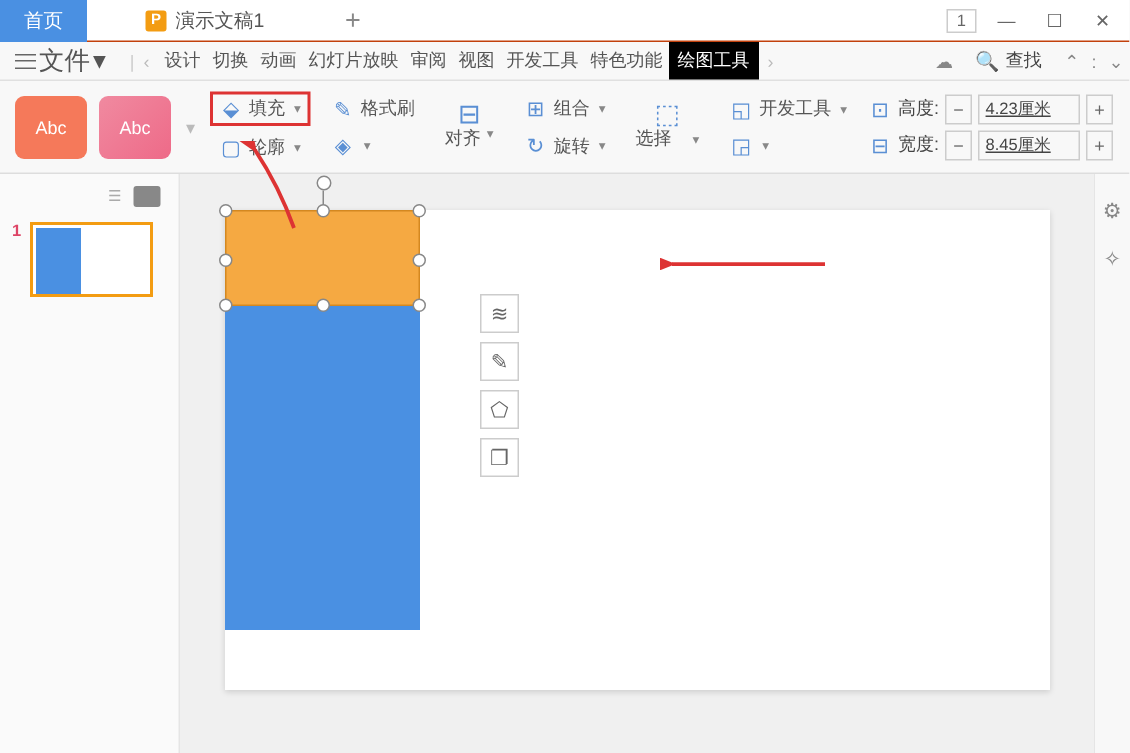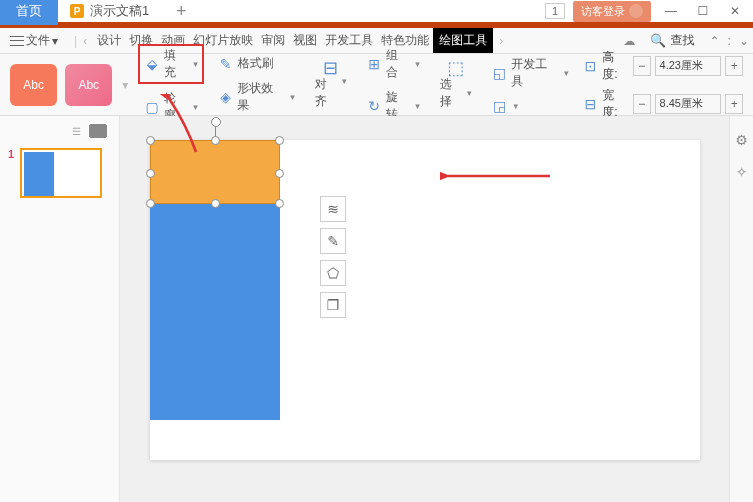--- a/index.html
+++ b/index.html
@@ -1,32 +1,32 @@
 <!DOCTYPE html>
 <html><head>
 <meta charset="utf-8">
 <style>
 * { margin: 0; padding: 0; box-sizing: border-box; font-family: "Microsoft YaHei", sans-serif; }
 body { width: 753px; height: 502px; background: #fff; overflow: hidden; position: relative; font-size: 12px; color: #444; }
 
 
-.titlebar { height: 28px; background: #fff; display: flex; align-items: center; border-bottom: 6px solid #c2410c; }
+.titlebar { height: 28px; background: #fff; display: flex; align-items: center; border-bottom: 1px solid #c2410c; gap: 27px; }
 .tab-home { background: #4a90e2; color: #fff; height: 28px; padding: 0 16px; display: flex; align-items: center; font-size: 13px; }
 .tab-doc { height: 28px; padding: 0 12px; display: flex; align-items: center; gap: 6px; font-size: 13px; color: #555; }
 .doc-icon { width: 14px; height: 14px; background: #f39c12; border-radius: 2px; display: flex; align-items: center; justify-content: center; color: #fff; font-size: 10px; font-weight: bold; }
 .tab-add { width: 40px; height: 28px; display: flex; align-items: center; justify-content: center; color: #888; font-size: 18px; }
 .title-right { margin-left: auto; display: flex; align-items: center; gap: 8px; padding-right: 6px; }
 .title-counter { border: 1px solid #ccc; padding: 1px 6px; font-size: 11px; color: #666; }
 .login-badge { background: #e98a6a; color: #fff; padding: 3px 8px; border-radius: 2px; font-size: 11px; display: flex; align-items: center; gap: 4px; }
 .avatar { width: 14px; height: 14px; background: #fff3; border-radius: 50%; }
 .win-btn { width: 24px; height: 20px; display: flex; align-items: center; justify-content: center; color: #666; font-size: 12px; }
 
 
 .menubar { height: 26px; background: #f8f8f8; display: flex; align-items: center; padding: 0 4px; border-bottom: 1px solid #e0e0e0; gap: 2px; }
-.menu-btn { padding: 2px 4px; color: #555; font-size: 12px; display: flex; align-items: center; gap: 2px; }
+.menu-btn { padding: 2px 4px; color: #555; font-size: 17px; display: flex; align-items: center; gap: 2px; }
 .file-menu { padding: 2px 6px; margin-right: 8px; }
 .hamburger { width: 14px; height: 10px; display: flex; flex-direction: column; justify-content: space-between; }
 .hamburger div { height: 1px; background: #666; }
 .menu-tabs { display: flex; align-items: flex-start; gap: 0; }
 .menu-tab { padding: 4px 4px; font-size: 12px; color: #555; }
 .menu-tab.active { background: #000000; color: #fff; padding: 4px 6px; }
 .menu-right { margin-left: auto; display: flex; align-items: center; gap: 8px; }
 .search-group { display: flex; align-items: center; gap: 4px; border: 1px solid transparent; padding: 2px 6px; }
 .search-icon { color: #888; font-size: 13px; }
 
@@ -35,21 +35,21 @@
 .style-preview { width: 48px; height: 42px; border-radius: 6px; display: flex; align-items: center; justify-content: center; color: #fff; font-size: 12px; }
 .sp1 { background: linear-gradient(135deg, #f5795a, #f5795a); }
 .sp2 { background: linear-gradient(135deg, #f08aa0, #ee6a88); }
 .ribbon-group { display: flex; flex-direction: column; gap: 4px; justify-content: center; }
 .ribbon-item { display: flex; align-items: center; gap: 4px; padding: 2px 6px; font-size: 12px; color: #555; }
 .ribbon-item .arrow { color: #888; font-size: 9px; margin-left: 2px; }
 .fill-highlight { border: 2px solid #d33; padding: 1px 4px; }
 .ribbon-icon { width: 16px; height: 16px; display: flex; align-items: center; justify-content: center; color: #5a8fd4; font-size: 14px; }
 .dim-group { display: flex; flex-direction: column; gap: 4px; }
 .dim-row { display: flex; align-items: center; gap: 4px; }
-.dim-input { border: 1px solid #ccc; width: 68px; height: 20px; font-size: 11px; padding: 0 4px; display: flex; align-items: center; }
+.dim-input { border: 1px solid #ccc; width: 68px; height: 20px; font-size: 11px; padding: 0 4px; display: flex; align-items: center; text-decoration: underline; }
 .dim-stepper { width: 18px; height: 20px; border: 1px solid #ccc; display: flex; align-items: center; justify-content: center; font-size: 12px; color: #666; }
 
 
 .main { display: flex; height: calc(502px - 28px - 26px - 62px); }
 .sidepanel { width: 120px; background: #fafafa; border-right: 1px solid #e5e5e5; padding: 8px; }
 .sp-tools { display: flex; align-items: center; gap: 8px; margin-bottom: 10px; justify-content: flex-end; padding-right: 4px; }
 .sp-tool { width: 18px; height: 14px; border: 1px solid #aaa; border-radius: 2px; }
 .sp-tool.filled { background: #888; border-color: #888; }
 .thumb-wrap { display: flex; gap: 6px; }
 .thumb-num { font-size: 11px; color: #d46; font-weight: bold; }
@@ -80,24 +80,20 @@
 
 <div class="titlebar">
   <div class="tab-home">首页</div>
   <div class="tab-doc">
     <span class="doc-icon">P</span>
     <span>演示文稿1</span>
   </div>
   <div class="tab-add">+</div>
   <div class="title-right">
     <div class="title-counter">1</div>
-    <div class="login-badge">
-      <span>访客登录</span>
-      <span class="avatar"></span>
-    </div>
     <div class="win-btn">—</div>
     <div class="win-btn">☐</div>
     <div class="win-btn">✕</div>
   </div>
 </div>
 
 <div class="menubar">
   <div class="file-menu menu-btn">
     <span class="hamburger">
         <div></div>
@@ -151,21 +147,20 @@
     </div>
   </div>
 
   <div class="ribbon-group">
     <div class="ribbon-item">
       <span class="ribbon-icon">✎</span>
       <span>格式刷</span>
     </div>
     <div class="ribbon-item">
       <span class="ribbon-icon">◈</span>
-      <span>形状效果</span>
       <span class="arrow">▾</span>
     </div>
   </div>
 
   <div class="ribbon-group">
     <div class="ribbon-item" style="flex-direction:column;gap:0">
       <span class="ribbon-icon" style="font-size:18px">⊟</span>
       <span style="display:flex;gap:2px">
           <span>对齐</span>
           <span class="arrow">▾</span>
@@ -182,21 +177,21 @@
     <div class="ribbon-item">
       <span class="ribbon-icon">↻</span>
       <span>旋转</span>
       <span class="arrow">▾</span>
     </div>
   </div>
 
   <div class="ribbon-group">
     <div class="ribbon-item" style="flex-direction:column;gap:0">
       <span class="ribbon-icon" style="font-size:18px">⬚</span>
-      <span style="display:flex;align-items:center;gap:2px">
+      <span style="display:flex;align-items:center;gap:12px">
           <span>选择</span>
           <span class="arrow">▾</span>
         </span>
     </div>
   </div>
 
   <div class="ribbon-group">
     <div class="ribbon-item">
       <span class="ribbon-icon">◱</span>
       <span>开发工具</span>

